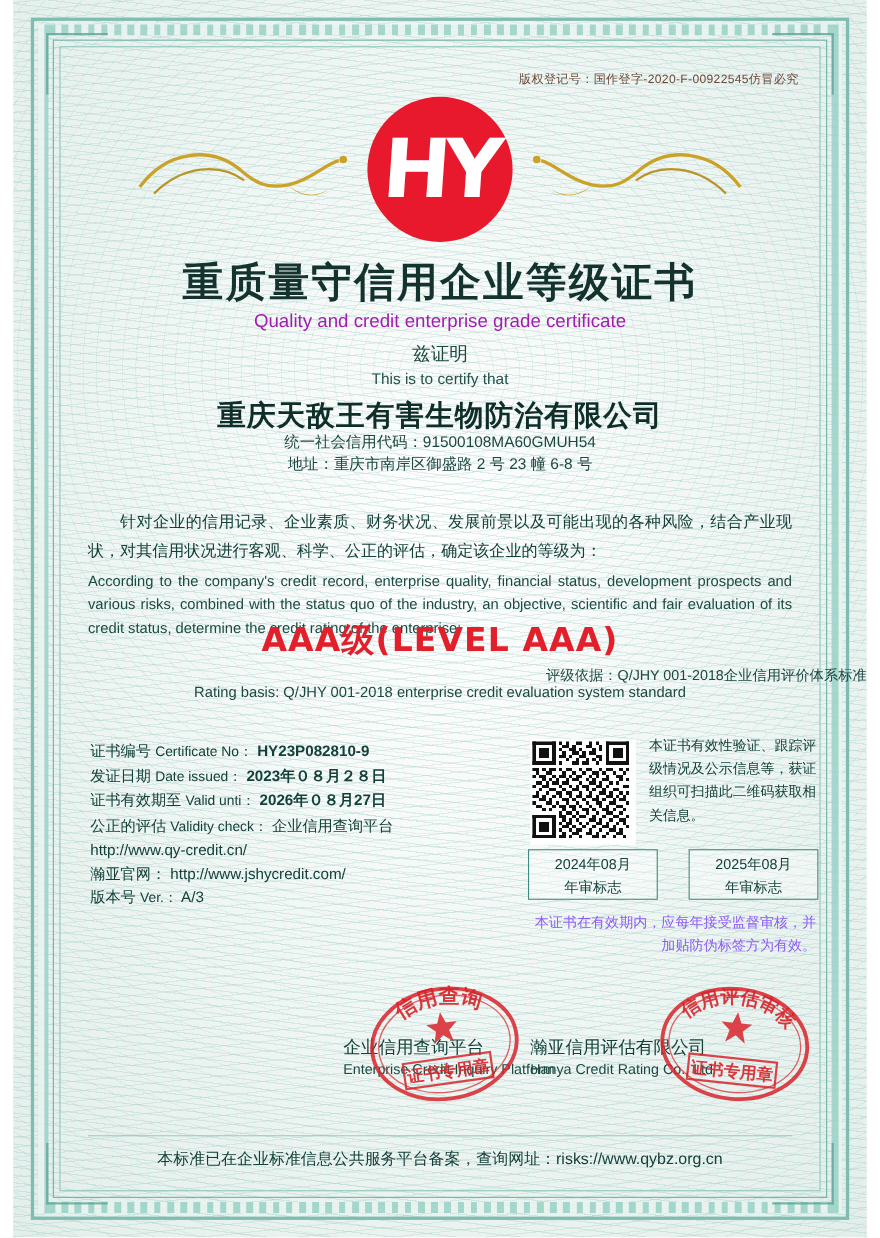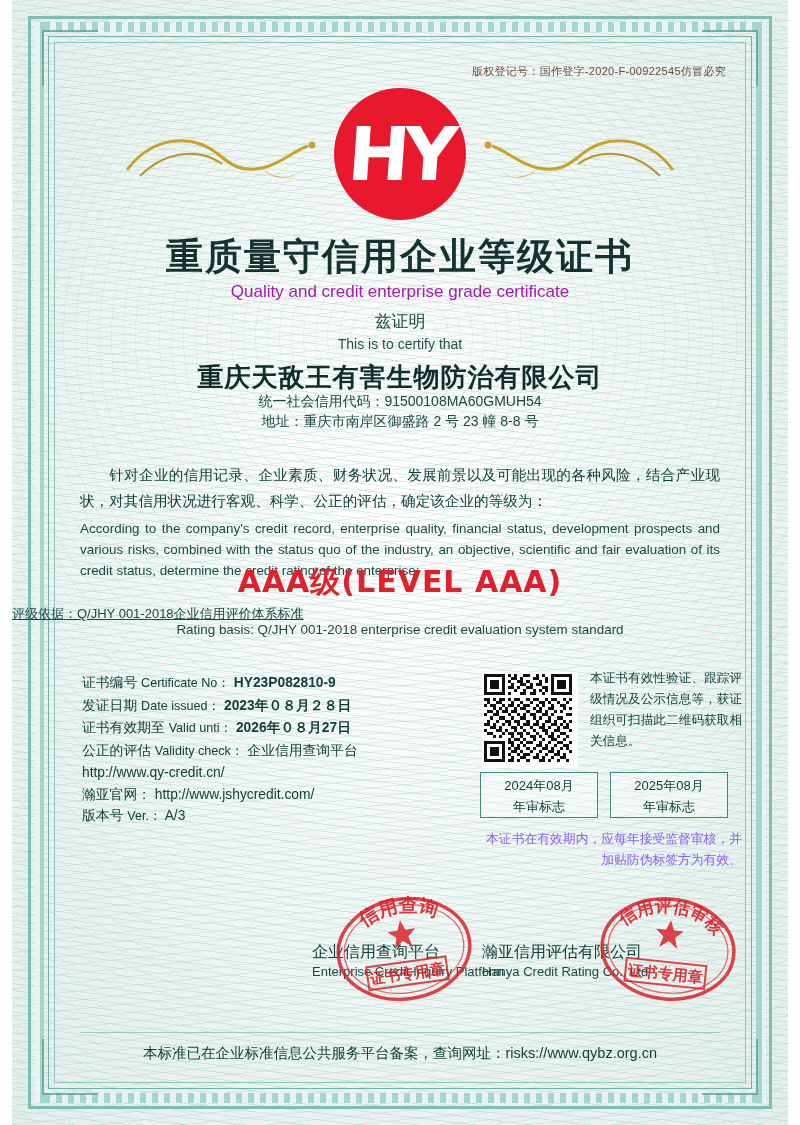--- a/index.html
+++ b/index.html
@@ -237,24 +237,23 @@
     font-size: 30px;
     font-weight: bold;
     color: #e2202b;
     letter-spacing: 1px;
     font-family: "DejaVu Sans", sans-serif;
   }
   .basis-cn {
     position: absolute;
     top: 605px;
     left: 0; right: 0;
-    text-align: left;
+    text-align: right;
     font-size: 13px;
     color: #1d4741;
-    text-decoration: underline;
   }
   .basis-en {
     position: absolute;
     top: 622px;
     left: 0; right: 0;
     text-align: center;
     font-size: 13.4px;
     color: #1d4741;
   }
   
@@ -292,21 +291,21 @@
     font-size: 12.6px;
     line-height: 21px;
     color: #14403a;
     text-align: justify;
   }
   .stickers {
     position: absolute;
     top: 772px;
     left: 468px;
     display: flex;
-    gap: 12px;
+    gap: 28px;
   }
   .sticker {
     width: 118px;
     height: 46px;
     border: 1px solid #3f8a7e;
     text-align: center;
     font-size: 13px;
     line-height: 21px;
     color: #14403a;
     padding-top: 2px;
@@ -408,21 +407,21 @@
     </div>
 
     <div class="title-cn">重质量守信用企业等级证书</div>
     <div class="title-en">Quality and credit enterprise grade certificate</div>
 
     <div class="certify-cn">兹证明</div>
     <div class="certify-en">This is to certify that</div>
 
     <div class="company-name">重庆天敌王有害生物防治有限公司</div>
     <div class="credit-code">统一社会信用代码：91500108MA60GMUH54</div>
-    <div class="address">地址：重庆市南岸区御盛路 2 号 23 幢 8-8 号</div>
+    <div class="address">地址：重庆市南岸区御盛路 2 号 23 幢 6-8 号</div>
 
     <div class="body-cn">针对企业的信用记录、企业素质、财务状况、发展前景以及可能出现的各种风险，结合产业现状，对其信用状况进行客观、科学、公正的评估，确定该企业的等级为：</div>
     <div class="body-en">According to the company's credit record, enterprise quality, financial status, development prospects and various risks, combined with the status quo of the industry, an objective, scientific and fair evaluation of its credit status, determine the credit rating of the enterprise:</div>
 
     <div class="level">AAA级(LEVEL AAA)</div>
     <div class="basis-cn">评级依据：Q/JHY 001-2018企业信用评价体系标准</div>
     <div class="basis-en">Rating basis: Q/JHY 001-2018 enterprise credit evaluation system standard</div>
 
     <div class="info-block">
       <div class="info-row">

